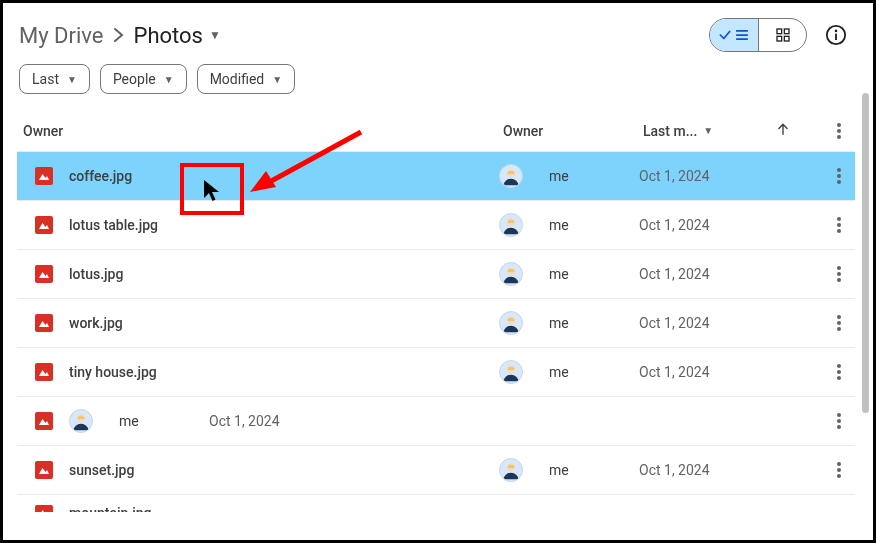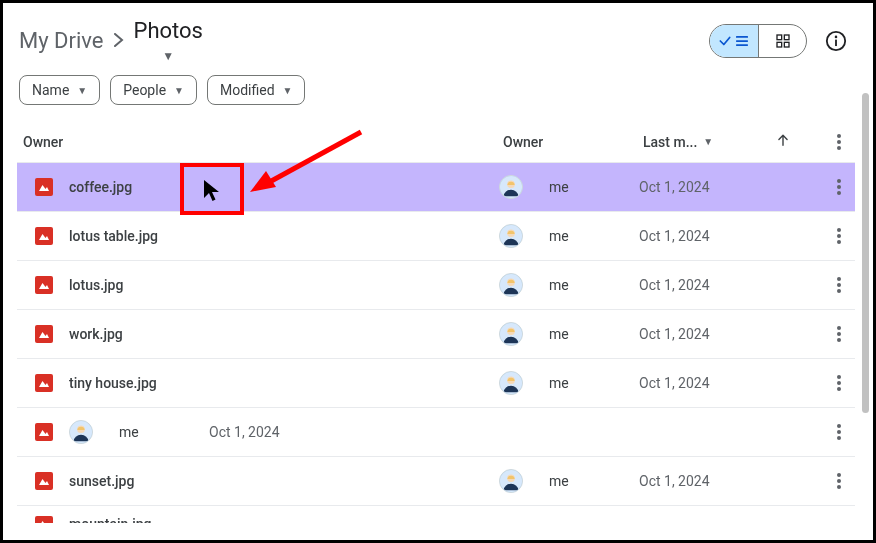--- a/index.html
+++ b/index.html
@@ -47,21 +47,20 @@
     }
     .breadcrumb .chev {
       color: #5f6368;
       font-size: 18px;
     }
     .breadcrumb .current {
       color: #202124;
       display: flex;
       align-items: center;
       gap: 6px;
-      flex-direction: column;
     }
     .breadcrumb .dd {
       font-size: 12px;
       color: #5f6368;
     }
     .header-actions {
       display: flex;
       align-items: center;
       gap: 12px;
     }
@@ -129,21 +128,21 @@
     .row {
       display: flex;
       align-items: center;
       padding: 12px 6px;
       border-top: 1px solid #e8eaed;
       font-size: 14px;
       color: #3c4043;
       position: relative;
     }
     .row.selected {
-      background: #c4b5fd;
+      background: #7dd3fc;
     }
     .row .file-icon {
       width: 18px; height: 18px;
       background: #d93025;
       border-radius: 2px;
       display: inline-flex;
       align-items: center;
       justify-content: center;
       margin-left: 12px;
       margin-right: 16px;
@@ -262,21 +261,21 @@
             <circle cx="12" cy="12" r="10" stroke="#202124" stroke-width="2" fill="none"></circle>
             <circle cx="12" cy="7.5" r="1.4" fill="#202124"></circle>
             <rect x="11" y="10.5" width="2" height="7" fill="#202124"></rect>
           </svg>
       </div>
     </div>
   </div>
 
   <div class="chips-row">
     <div class="chip">
-      <span>Name</span>
+      <span>Last</span>
       <span class="dd">▼</span>
     </div>
     <div class="chip">
       <span>People</span>
       <span class="dd">▼</span>
     </div>
     <div class="chip">
       <span>Modified</span>
       <span class="dd">▼</span>
     </div>

